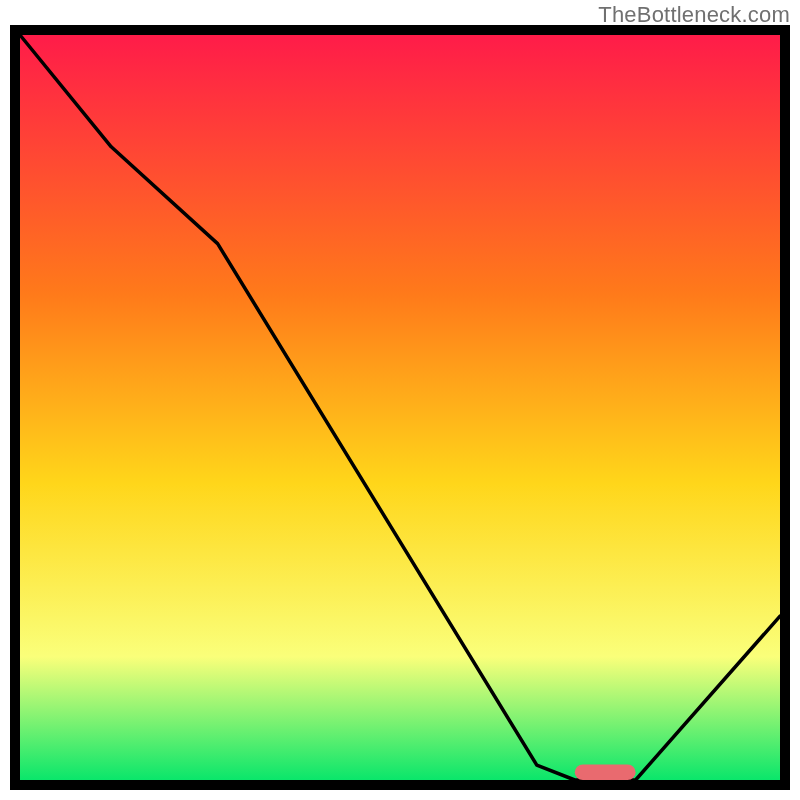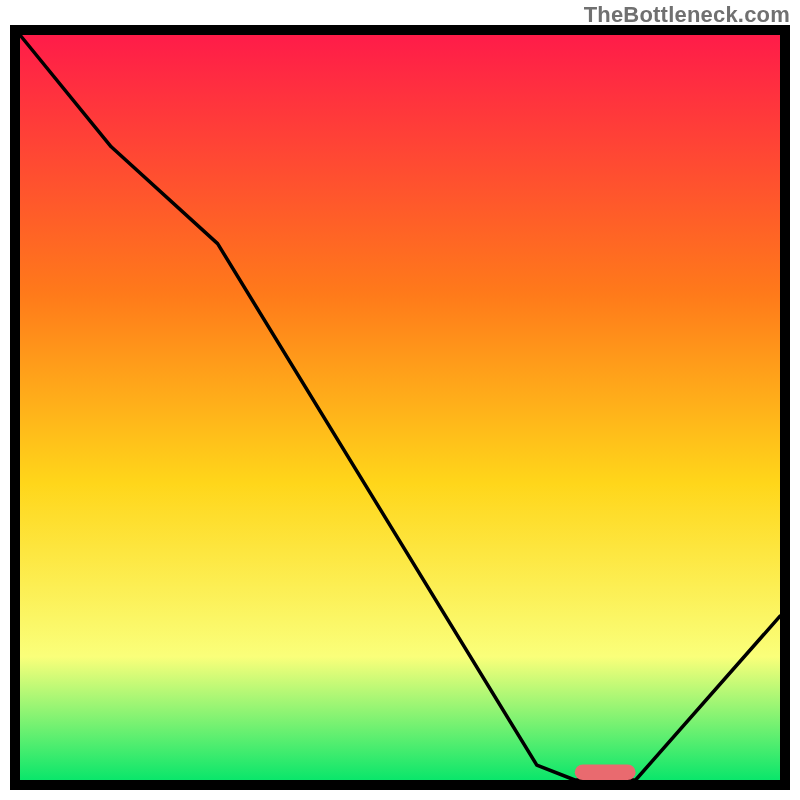--- a/index.html
+++ b/index.html
@@ -15,21 +15,21 @@
     top: 0;
     left: 0;
     width: 800px;
     height: 800px;
   }
   .watermark {
     position: absolute;
     top: 2px;
     right: 10px;
     font-size: 22px;
-    font-weight: 700;
+    font-weight: 400;
     color: #707070;
     letter-spacing: 0.2px;
     margin-left: 8px;
   }
   .plot-wrap {
     position: absolute;
     top: 25px;
     left: 10px;
     width: 780px;
     height: 765px;

